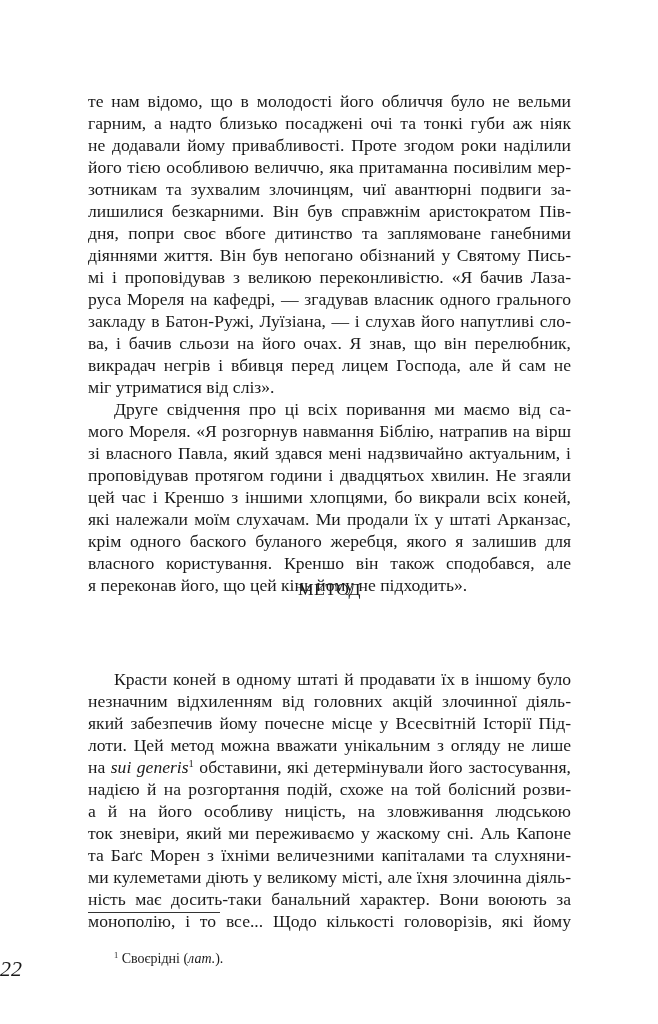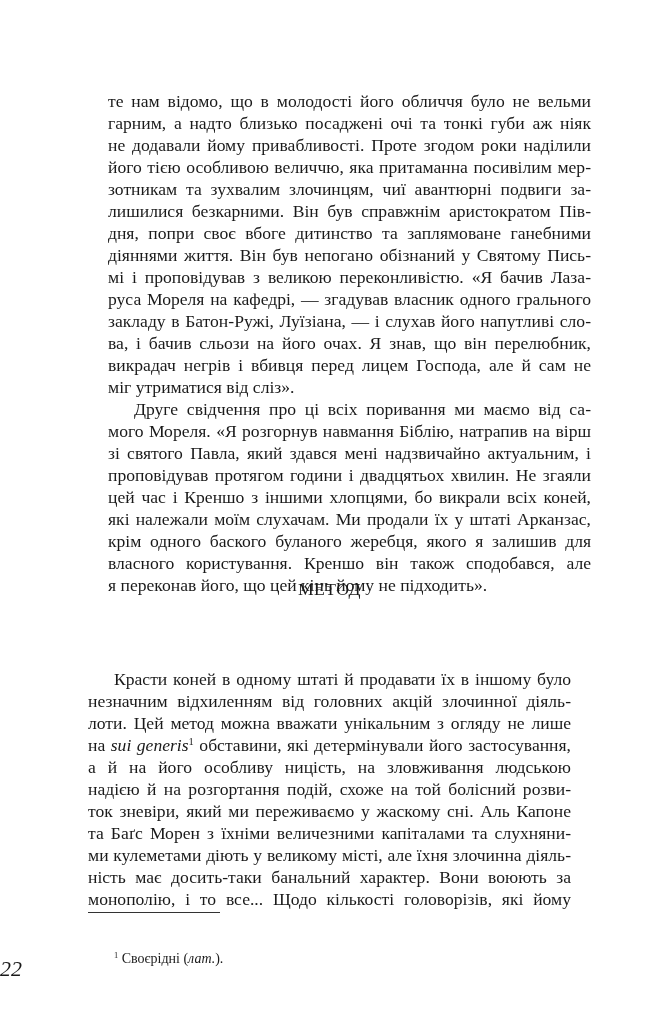--- a/index.html
+++ b/index.html
@@ -13,21 +13,20 @@
       position: relative;
       overflow: hidden;
       font-family: "Liberation Serif", "DejaVu Serif", serif;
       color: #1a1a1a;
     }
     .page {
       position: absolute;
       left: 88px;
       top: 90px;
       width: 483px;
-      margin-left: 20px;
     }
     .line {
       display: block;
       font-size: 17.6px;
       line-height: 22px;
       height: 22px;
       white-space: nowrap;
       text-align: justify;
       text-align-last: justify;
       word-spacing: 0;
@@ -103,39 +102,40 @@
     <span class="line">мі і проповідував з великою переконливістю. «Я бачив Лаза-</span>
     <span class="line">руса Мореля на кафедрі, — згадував власник одного грального</span>
     <span class="line">закладу в Батон-Ружі, Луїзіана, — і слухав його напутливі сло-</span>
     <span class="line">ва, і бачив сльози на його очах. Я знав, що він перелюбник,</span>
     <span class="line">викрадач негрів і вбивця перед лицем Господа, але й сам не</span>
     <span class="line last">міг утриматися від сліз».</span>
   </div>
   <div>
     <span class="line indent">Друге свідчення про ці всіх поривання ми маємо від са-</span>
     <span class="line">мого Мореля. «Я розгорнув навмання Біблію, натрапив на вірш</span>
-    <span class="line">зі святого Павла, який здався мені надзвичайно актуальним, і</span>
+    <span class="line">зі власного Павла, який здався мені надзвичайно актуальним, і</span>
     <span class="line">проповідував протягом години і двадцятьох хвилин. Не згаяли</span>
     <span class="line">цей час і Креншо з іншими хлопцями, бо викрали всіх коней,</span>
     <span class="line">які належали моїм слухачам. Ми продали їх у штаті Арканзас,</span>
     <span class="line">крім одного баского буланого жеребця, якого я залишив для</span>
     <span class="line">власного користування. Креншо він також сподобався, але</span>
     <span class="line last">я переконав його, що цей кінь йому не підходить».</span>
   </div>
 </div>
 
 <div class="heading">МЕТОД</div>
 
 <div class="section2">
   <span class="line indent">Красти коней в одному штаті й продавати їх в іншому було</span>
   <span class="line">незначним відхиленням від головних акцій злочинної діяль-</span>
+  <span class="line">який забезпечив йому почесне місце у Всесвітній Історії Під-</span>
   <span class="line">лоти. Цей метод можна вважати унікальним з огляду не лише</span>
   <span class="line"><span>на </span><i>sui generis</i><sup>1</sup><span> обставини, які детермінували його застосування,</span></span>
+  <span class="line">надією й на розгортання подій, схоже на той болісний розви-</span>
   <span class="line">а й на його особливу ницість, на зловживання людською</span>
-  <span class="line">надією й на розгортання подій, схоже на той болісний розви-</span>
   <span class="line">ток зневіри, який ми переживаємо у жаскому сні. Аль Капоне</span>
   <span class="line">та Баґс Морен з їхніми величезними капіталами та слухняни-</span>
   <span class="line">ми кулеметами діють у великому місті, але їхня злочинна діяль-</span>
   <span class="line">ність має досить-таки банальний характер. Вони воюють за</span>
   <span class="line">монополію, і то все... Щодо кількості головорізів, які йому</span>
 </div>
 
 <div class="footnote-rule"></div>
 
 <div class="footnote"><sup>1</sup><span> Своєрідні (</span><i>лат.</i><span>).</span></div>

